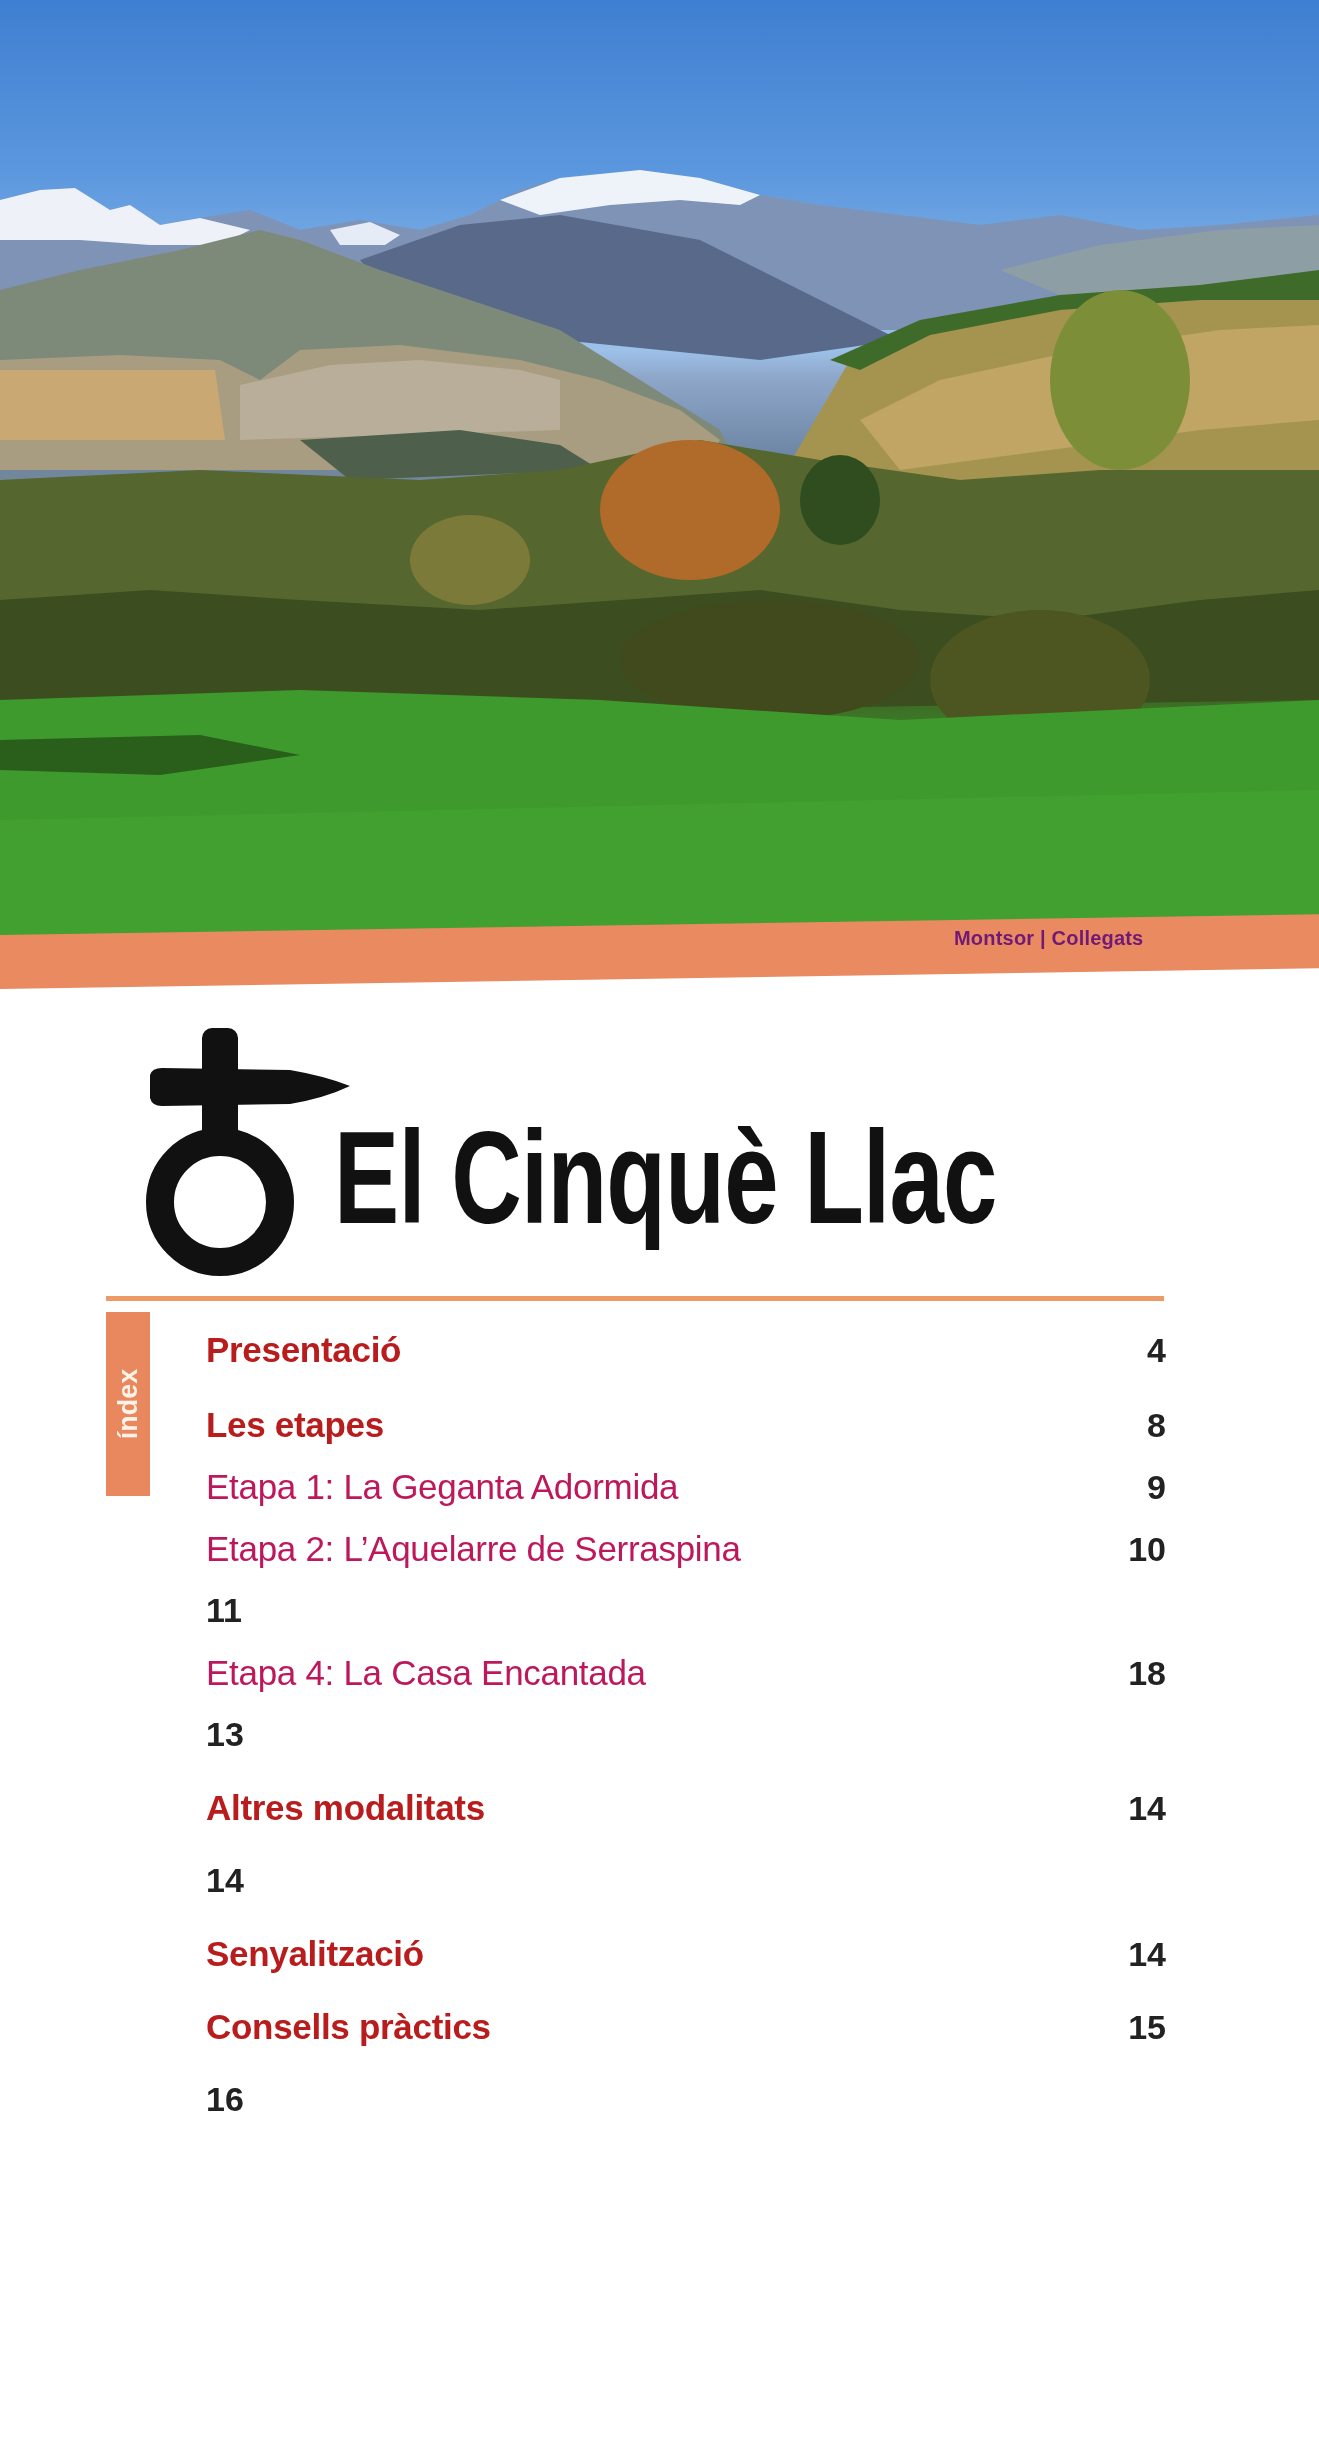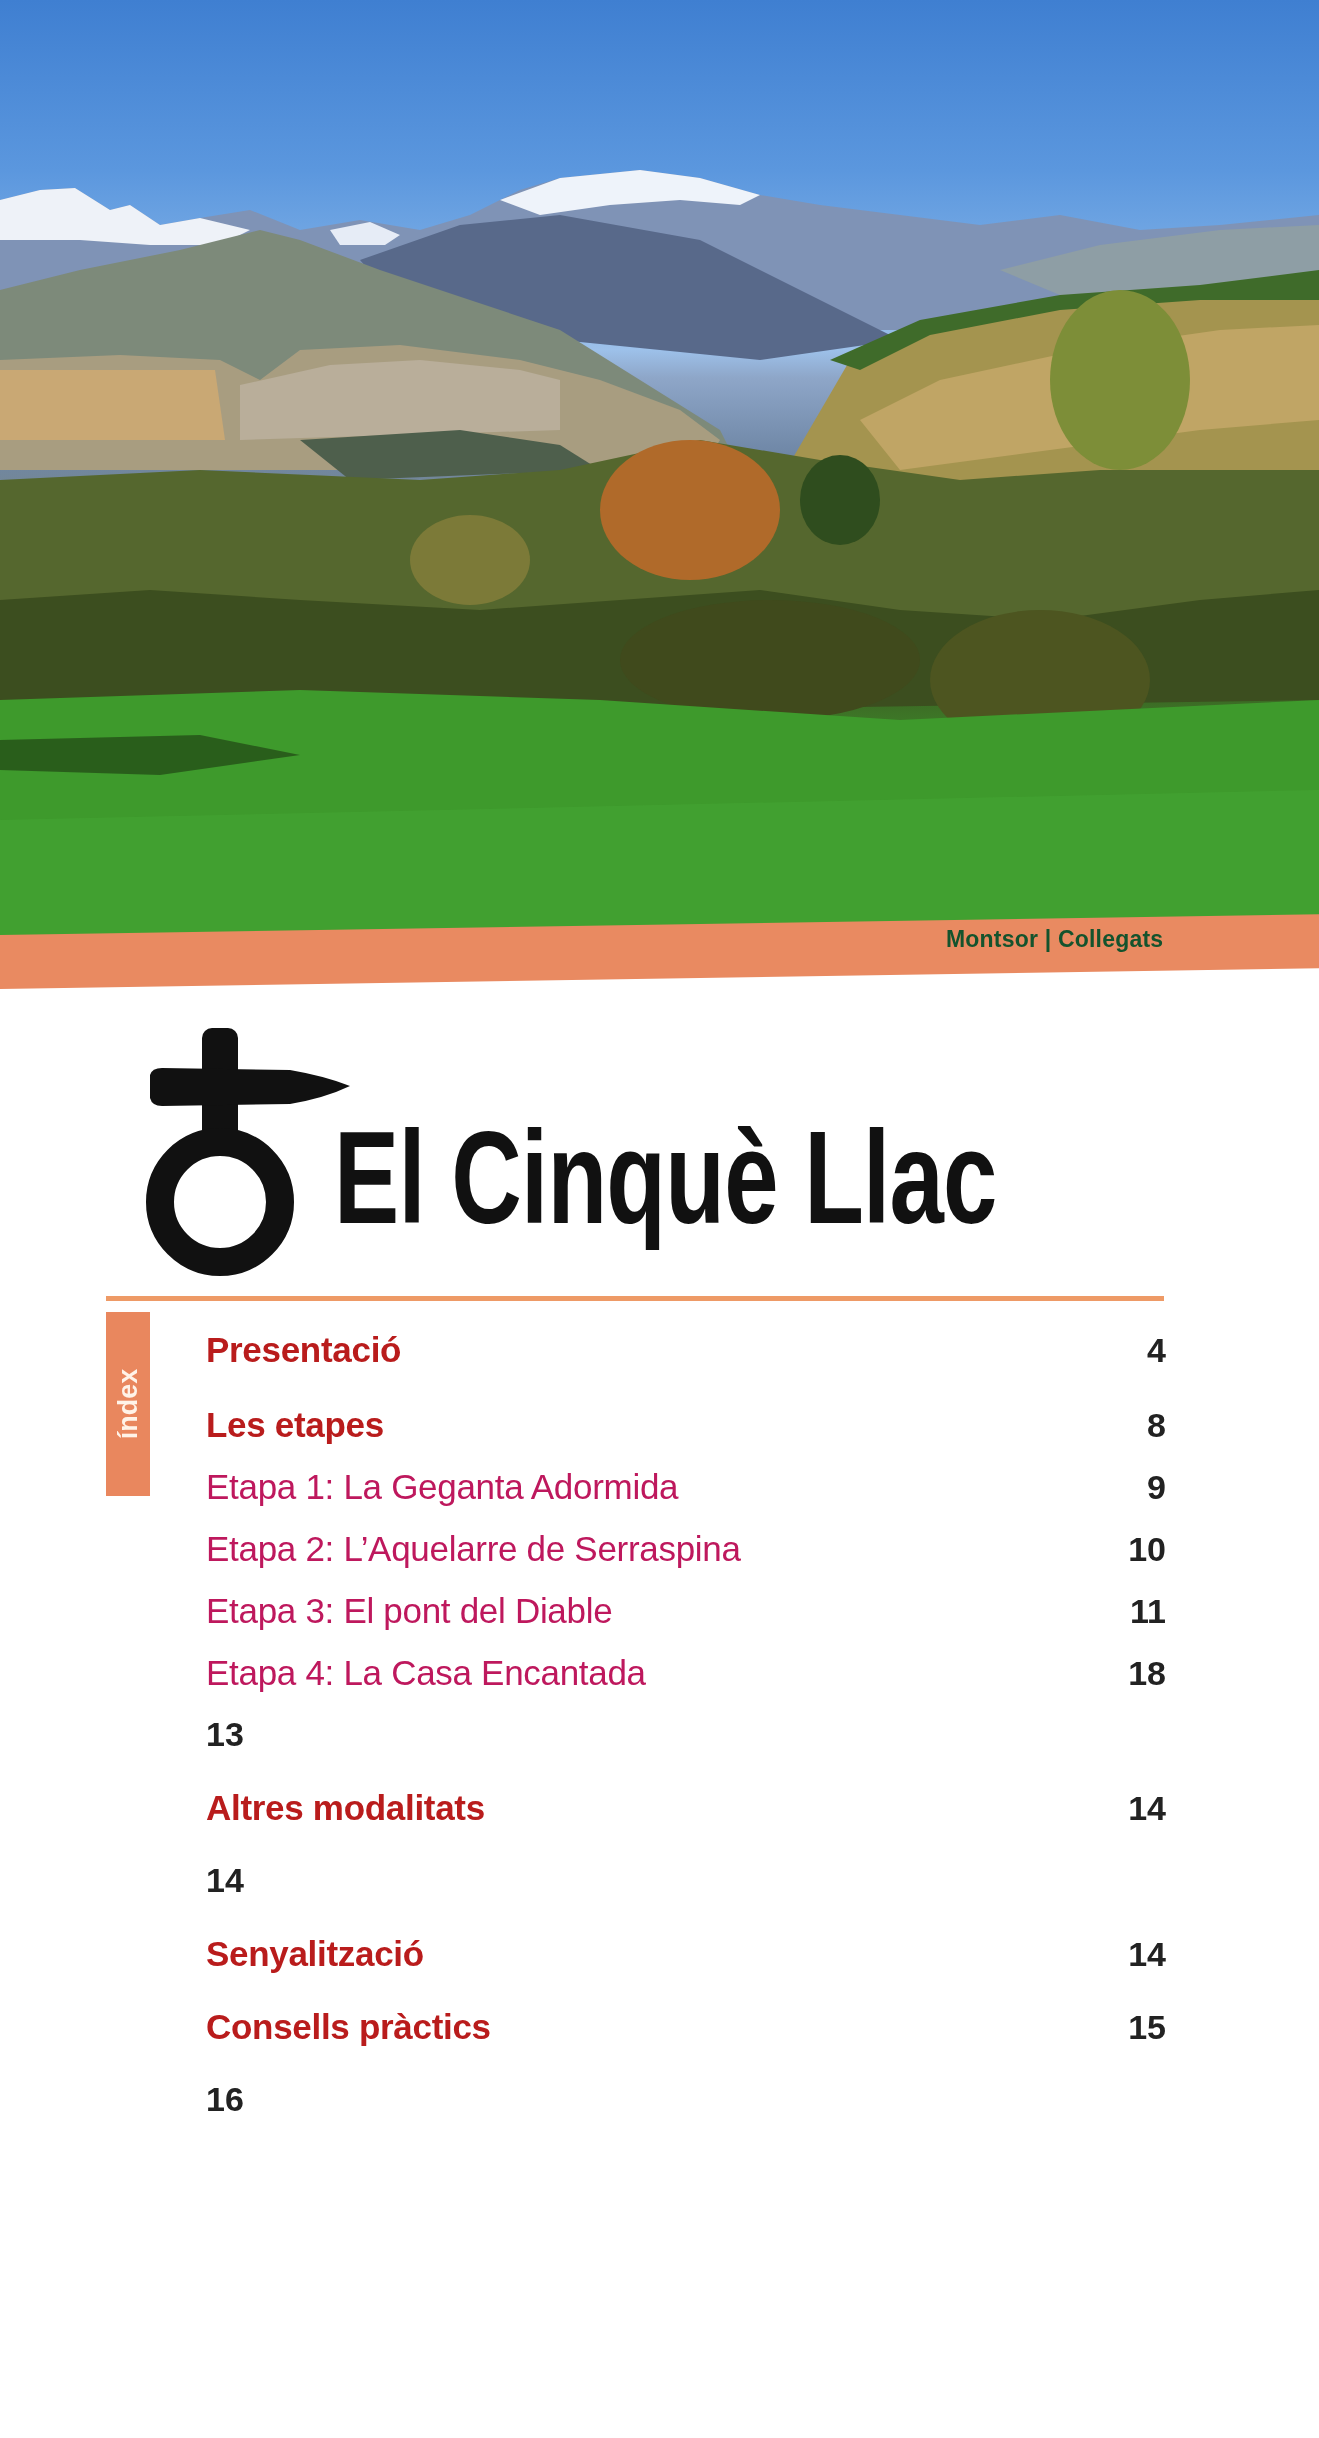--- a/index.html
+++ b/index.html
@@ -13,22 +13,22 @@
     }
     .hero svg { position: absolute; left: 0; top: 0; }
 
     
     .band {
       position: absolute; left: 0; top: 935px; width: 1319px; height: 54px;
       background: #e98a61;
       transform: skewY(-0.9deg); transform-origin: left top;
     }
     .band-label {
-      position: absolute; right: 156px; top: 8px;
-      color: #14532d; font-weight: bold; font-size: 23px; letter-spacing: 0.2px;
+      position: absolute; right: 176px; top: 8px;
+      color: #701a75; font-weight: bold; font-size: 20px; letter-spacing: 0.2px;
       transform: skewY(0.9deg);
     }
 
     
     .logo {
       position: absolute; left: 140px; top: 1020px; width: 220px; height: 260px;
     }
     .title {
       position: absolute; left: 334px; top: 1112px;
       font-family: "Liberation Sans", "DejaVu Sans", sans-serif;
@@ -130,21 +130,20 @@
   </div>
   <div class="toc-row sub" style="top:1467px">
     <span class="lbl">Etapa 1: La Geganta Adormida</span>
     <span class="pg">9</span>
   </div>
   <div class="toc-row sub" style="top:1529px">
     <span class="lbl">Etapa 2: L’Aquelarre de Serraspina</span>
     <span class="pg">10</span>
   </div>
   <div class="toc-row sub" style="top:1591px">
-    <span class="lbl">Etapa 3: El pont del Diable</span>
     <span class="pg">11</span>
   </div>
   <div class="toc-row sub" style="top:1653px">
     <span class="lbl">Etapa 4: La Casa Encantada</span>
     <span class="pg">18</span>
   </div>
   <div class="toc-row sub" style="top:1715px">
     <span class="pg">13</span>
   </div>
   <div class="toc-row bold" style="top:1788px">

